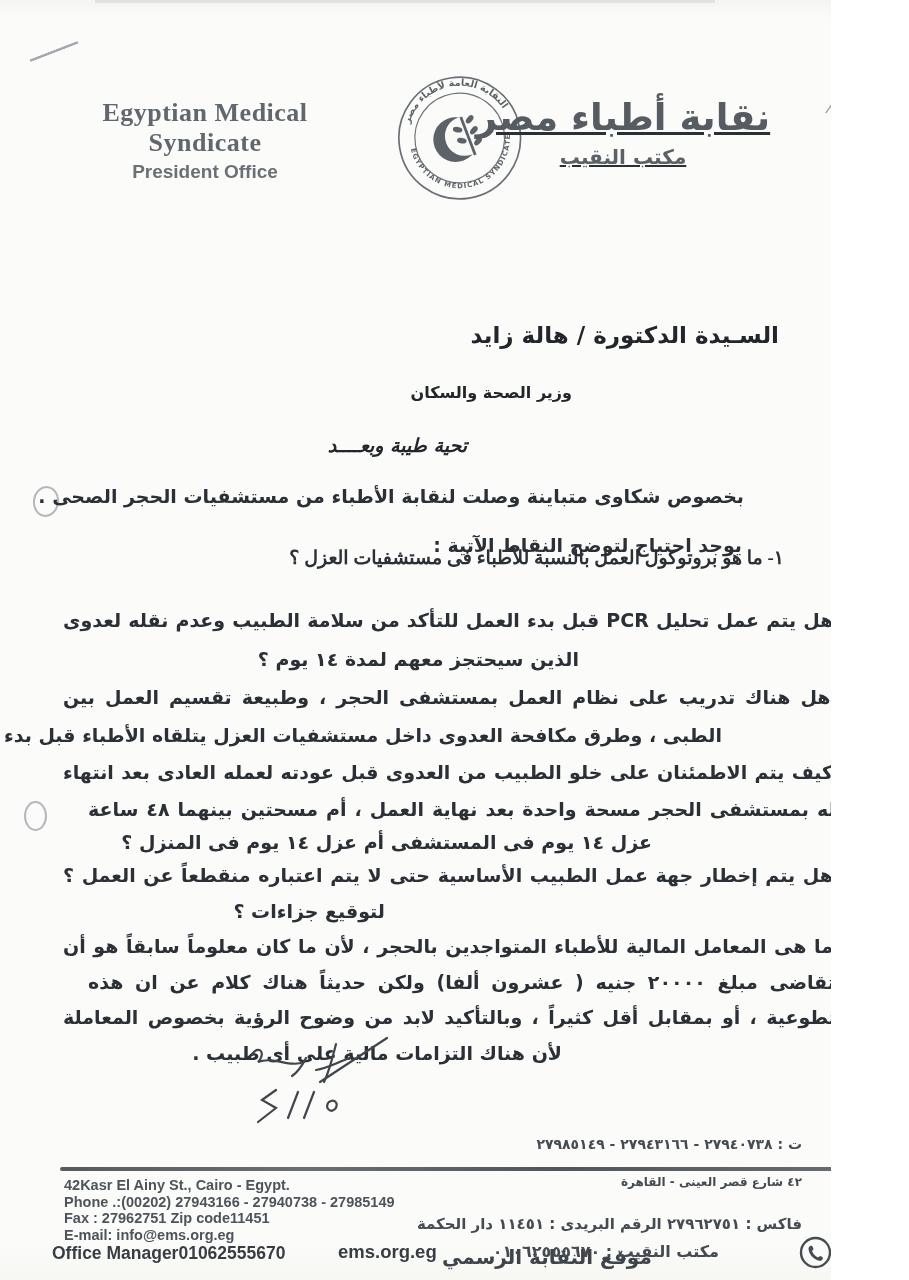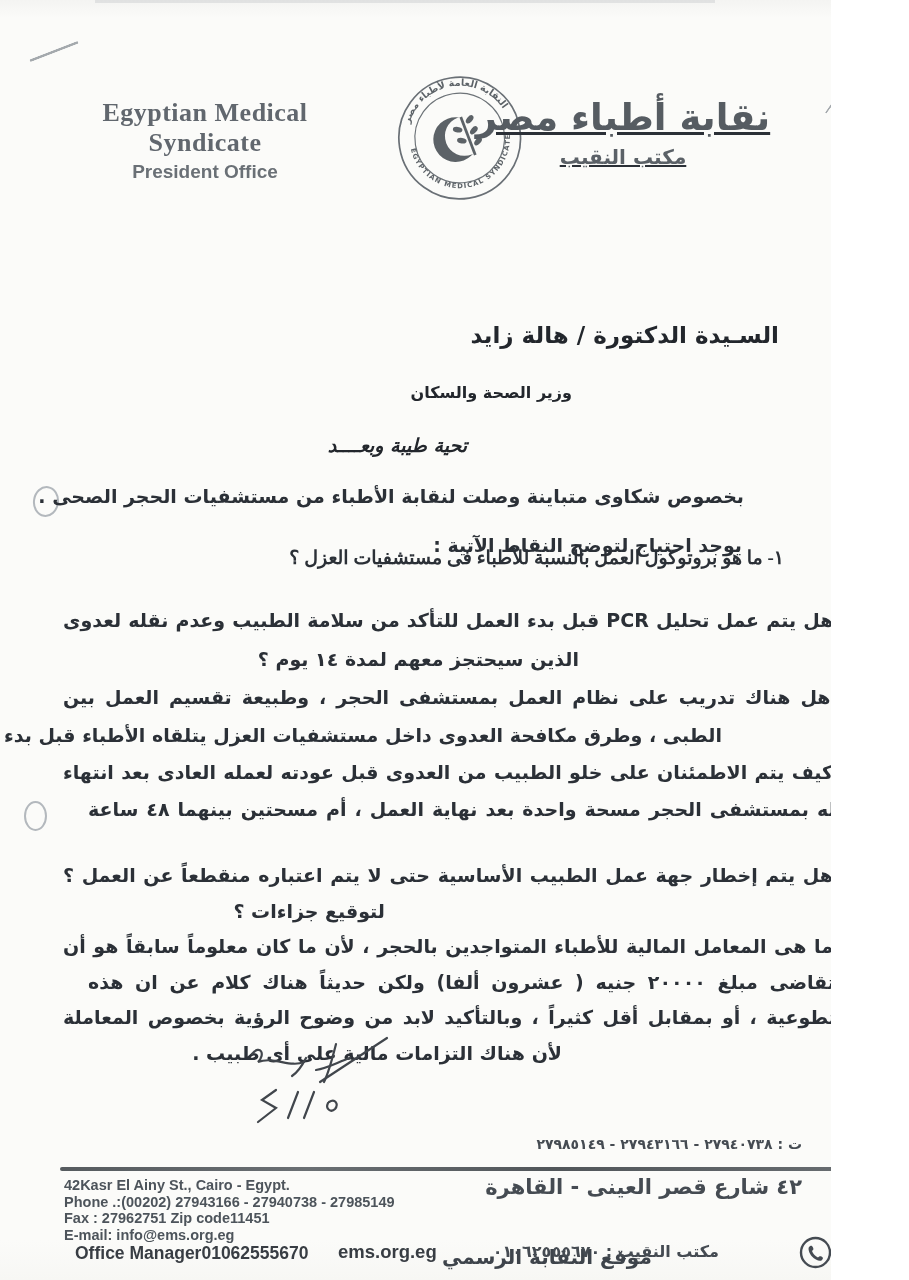--- a/index.html
+++ b/index.html
@@ -31,25 +31,25 @@
   .bl{position:absolute;direction:rtl;white-space:nowrap;font-weight:700;font-size:19px;line-height:27px;color:#2b3037;}
   .jst{position:absolute;direction:rtl;left:63px;width:797px;font-weight:700;font-size:19px;line-height:27px;color:#2b3037;
        text-align:justify;text-align-last:justify;white-space:normal;overflow:hidden;height:29px;}
   
   .sig{position:absolute;left:232px;top:1028px;}
   
   .rule{position:absolute;left:60px;top:1167px;width:822px;height:4px;
         background:linear-gradient(90deg,#565b5f,#6a6f73 30%,#51565a 60%,#6a6f73);border-radius:2px;}
   .f-en{position:absolute;left:64px;top:1177px;font-family:"Liberation Sans",sans-serif;
         font-weight:700;font-size:14.5px;line-height:16.5px;color:#4d545b;}
-  .f-om{position:absolute;left:75px;top:1243px;font-family:"Liberation Sans",sans-serif;font-weight:700;font-size:17.5px;color:#383d43;}
+  .f-om{position:absolute;left:52px;top:1243px;font-family:"Liberation Sans",sans-serif;font-weight:700;font-size:17.5px;color:#383d43;}
   .f-site{position:absolute;left:338px;top:1241px;font-family:"Liberation Sans",sans-serif;font-weight:700;font-size:18.5px;color:#383d43;}
   .f-site-ar{position:absolute;left:442px;top:1245px;direction:rtl;font-weight:700;font-size:20px;color:#3e444b;}
   .f-ar{position:absolute;direction:rtl;white-space:nowrap;font-weight:700;color:#454b52;}
-  .fa1{right:29px;top:1175px;font-size:21px;text-align:center;}
+  .fa1{right:29px;top:1175px;font-size:12px;text-align:center;}
   .fa2{right:29px;top:1136px;font-size:14px;}
   .fa3{right:29px;top:1215px;font-size:15px;}
   .fa4{right:112px;top:1242px;font-size:16px;}
   .ph-ic{position:absolute;left:799px;top:1236px;}
 </style>
 </head>
 <body>
 
 <div class="page">
 
@@ -104,20 +104,21 @@
 
   <div class="bl" style="right:87px;top:483px;">بخصوص شكاوى متباينة وصلت لنقابة الأطباء من مستشفيات الحجر الصحى .</div>
   <div class="bl" style="right:89px;top:532px;">يوجد احتياج لتوضح النقاط الآتية :</div>
   <div class="bl" style="right:47px;top:544px;font-family:Liberation Serif, serif;">١- ما هو بروتوكول العمل بالنسبة للأطباء فى مستشفيات العزل ؟</div>
   <div class="jst" style="top:607px;">٢- هل يتم عمل تحليل PCR قبل بدء العمل للتأكد من سلامة الطبيب وعدم نقله لعدوى لزملائه</div>
   <div class="bl" style="right:252px;top:646px;">الذين سيحتجز معهم لمدة ١٤ يوم ؟</div>
   <div class="jst" style="top:684px;">٣- هل هناك تدريب على نظام العمل بمستشفى الحجر ، وطبيعة تقسيم العمل بين أفراد الطاقم</div>
   <div class="bl" style="right:109px;top:722px;">الطبى ، وطرق مكافحة العدوى داخل مستشفيات العزل يتلقاه الأطباء قبل بدء العمل؟</div>
   <div class="jst" style="top:759px;">٤- كيف يتم الاطمئنان على خلو الطبيب من العدوى قبل عودته لعمله العادى بعد انتهاء مُدة</div>
   <div class="jst" style="left:88px;width:774px;top:796px;">عمله بمستشفى الحجر مسحة واحدة بعد نهاية العمل ، أم مسحتين بينهما ٤٨ ساعة أم</div>
+  <div class="bl" style="right:179px;top:829px;">عزل ١٤ يوم فى المستشفى أم عزل ١٤ يوم فى المنزل ؟</div>
   <div class="jst" style="top:862px;">٥- هل يتم إخطار جهة عمل الطبيب الأساسية حتى لا يتم اعتباره منقطعاً عن العمل ؟ ويتعرض</div>
   <div class="bl" style="right:446px;top:898px;">لتوقيع جزاءات ؟</div>
   <div class="jst" style="top:933px;">٦- ما هى المعامل المالية للأطباء المتواجدين بالحجر ، لأن ما كان معلوماً سابقاً هو أن الطبيب</div>
   <div class="jst" style="left:88px;width:774px;top:969px;">سيتقاضى مبلغ ٢٠٠٠٠ جنيه ( عشرون ألفا) ولكن حديثاً هناك كلام عن ان هذه المهمة</div>
   <div class="jst" style="width:773px;top:1004px;">تطوعية ، أو بمقابل أقل كثيراً ، وبالتأكيد لابد من وضوح الرؤية بخصوص المعاملة المالية</div>
   <div class="bl" style="right:269px;top:1040px;">لأن هناك التزامات مالية على أى طبيب .</div>
 
   <div class="sig">
     <svg width="175" height="100" viewBox="0 0 175 100">
       <g fill="none" stroke="#41464c" stroke-width="2.2" stroke-linecap="round">
@@ -141,20 +142,21 @@
     <div>Phone .:(00202) 27943166 - 27940738 - 27985149</div>
     <div>Fax : 27962751 Zip code11451</div>
     <div>E-mail: info@ems.org.eg</div>
   </div>
   <div class="f-om">Office Manager01062555670</div>
   <div class="f-site">ems.org.eg</div>
   <div class="f-site-ar">موقع النقابة الرسمي</div>
 
   <div class="f-ar fa1">٤٢ شارع قصر العينى - القاهرة</div>
   <div class="f-ar fa2">ت : ٢٧٩٤٠٧٣٨ - ٢٧٩٤٣١٦٦ - ٢٧٩٨٥١٤٩</div>
+  <div class="f-ar fa3">فاكس : ٢٧٩٦٢٧٥١ الرقم البريدى : ١١٤٥١ دار الحكمة</div>
   <div class="f-ar fa4">مكتب النقيب : ٠١٠٦٢٥٥٥٦٧٠</div>
 
   <div class="ph-ic">
     <svg width="33" height="33" viewBox="0 0 33 33">
       <circle cx="16.5" cy="16.5" r="14.5" fill="none" stroke="#454b52" stroke-width="2.4"></circle>
       <path d="M 10,11 C 12,9 13,9.5 14,11.5 C 15,13.5 14,14 13,15 C 14,18 16,20 19,21.5 C 20,20.5 20.8,19.6 22.5,20.6 C 24.3,21.6 24.5,22.8 22.8,24.2 C 21,25.7 16,24 13,20.5 C 10,17 8.8,12.6 10,11 Z" fill="#454b52"></path>
     </svg>
   </div>
 
 </div>

